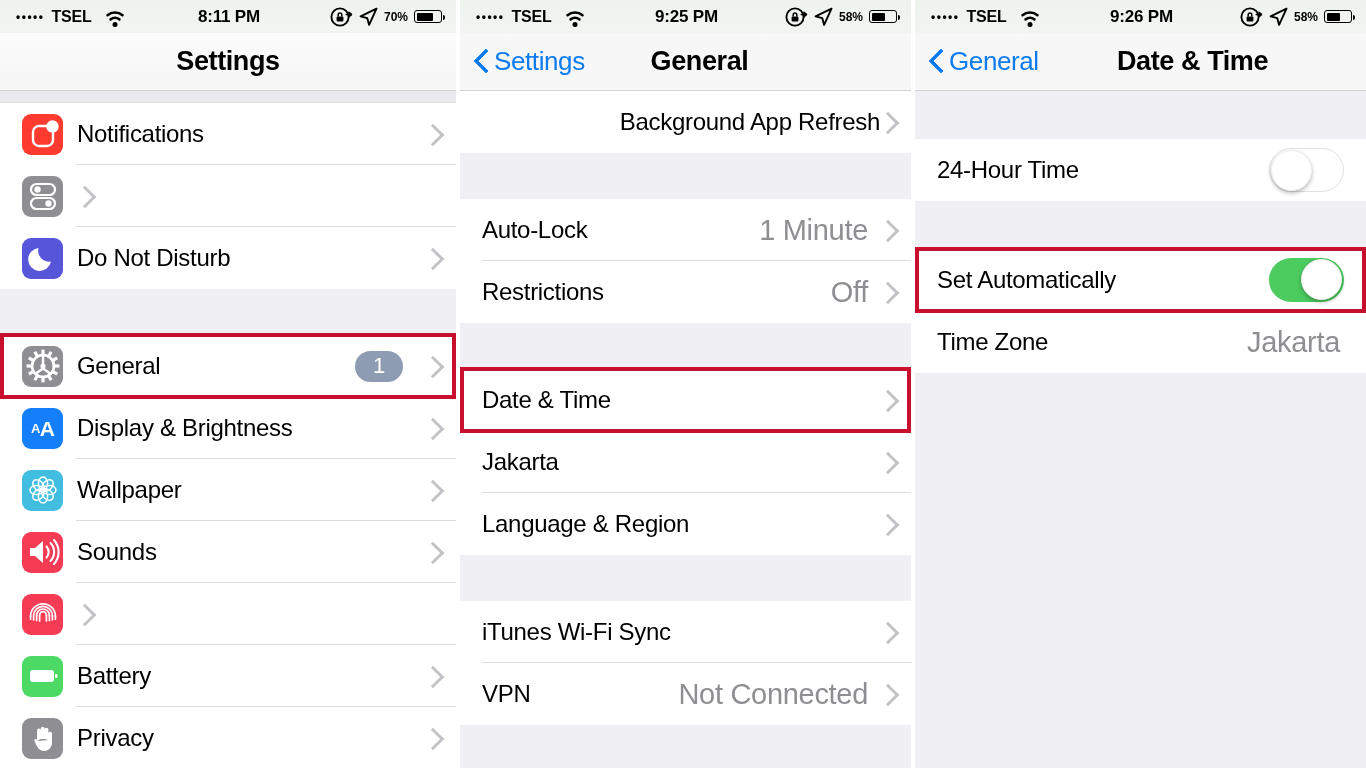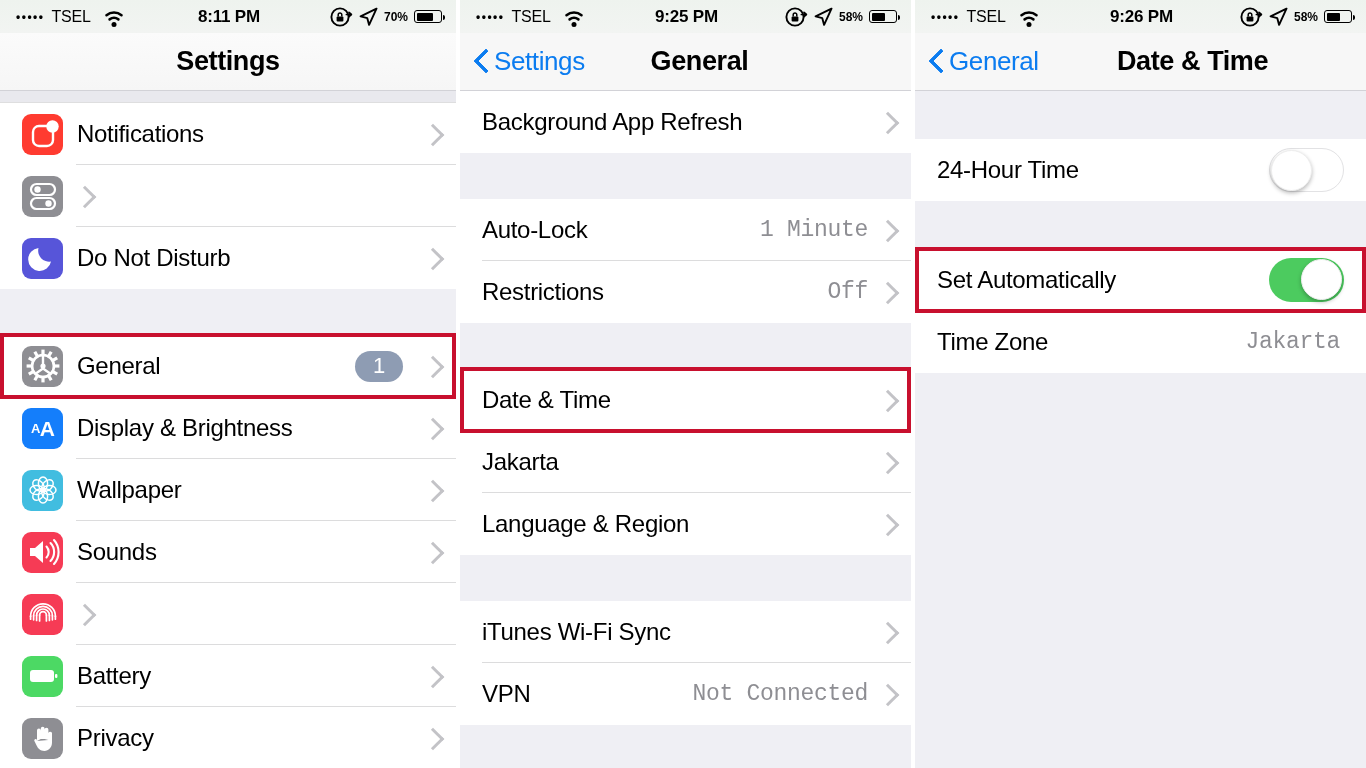--- a/index.html
+++ b/index.html
@@ -17,21 +17,21 @@
   .statusbar{
     height:33px; display:flex; align-items:center;
     padding:0 14px 0 16px; font-size:17px; font-weight:bold;
     background:linear-gradient(180deg,#eef3ee 0%, #f2f4f2 100%);
     color:#000;
   }
   .sb-left{ display:flex; align-items:center; gap:7px; flex:1 1 0; }
   .sb-center{ flex:0 0 auto; font-size:17px; font-weight:bold; letter-spacing:-0.2px;}
   .sb-right{ display:flex; align-items:center; gap:6px; flex:1 1 0; justify-content:flex-end; }
   .dots{ letter-spacing:1.5px; font-size:12px; line-height:1; }
-  .carrier{ font-size:16px; font-weight:normal; letter-spacing:-0.2px; }
+  .carrier{ font-size:16px; font-weight:bold; letter-spacing:-0.2px; }
   .wifi{ display:inline-block; width:17px; height:13px; position:relative; }
   .wifi svg, .loc svg, .rot svg { display:block; }
   .pct{ font-size:12px; font-weight:bold; }
   .batt{ width:28px; height:13px; border:1.6px solid #000; border-radius:3px; position:relative; padding:1.5px; }
   .batt::after{ content:""; position:absolute; right:-4px; top:3.5px; width:2.5px; height:5px; background:#000; border-radius:0 2px 2px 0; }
   .batt i{ display:block; height:100%; background:#000; border-radius:1px; }
 
   
   .navbar{
     height:58px; background:#f7f7f7; position:relative;
@@ -69,21 +69,21 @@
   }
   .row.plainpad{ padding-left:22px; }
   .row.plainpad .sep{ left:22px; }
 
   .ico{
     width:41px; height:41px; border-radius:9px; margin-left:22px; margin-right:14px;
     flex:0 0 41px; display:flex; align-items:center; justify-content:center;
     color:#fff; position:relative;
   }
   .label{ font-size:24px; color:#000; letter-spacing:-0.3px; flex:1 1 auto; }
-  .value{ font-size:23px; color:#8e8e93; letter-spacing:-0.3px; margin-right:12px;font-family:Liberation Mono, monospace; }
+  .value{ font-size:29px; color:#8e8e93; letter-spacing:-0.3px; margin-right:12px; }
   .chevr{ width:13px; height:22px; position:relative; flex:0 0 13px; margin-right:4px; }
   .chevr::before{
     content:""; position:absolute; left:0; top:4px; width:13px; height:13px;
     border-right:3.4px solid #c3c3c7; border-top:3.4px solid #c3c3c7;
     transform:rotate(45deg);
   }
   .badge{
     min-width:48px; height:31px; border-radius:16px; background:#8e9cb3;
     color:#fff; font-size:22px; display:flex; align-items:center; justify-content:center;
     margin-right:22px; padding:0 12px;
@@ -328,21 +328,21 @@
         </div>
       </div>
       <div class="navbar">
         <div class="back">
           <span class="chev"></span>
           <span>Settings</span>
         </div>
         <div class="nav-title offset2">General</div>
       </div>
       <div class="scroll">
-        <div style="position: relative;">
+        <div style="position: relative; text-align: right;">
           <div class="row plainpad nosep">
             <span class="label">Background App Refresh</span>
             <span class="chevr"></span>
           </div>
         </div>
         <div class="grp-gap" style="height: 46px;"></div>
         <div style="position: relative;">
           <div class="row plainpad">
             <span class="label">Auto-Lock</span>
             <span class="value">1 Minute</span>

